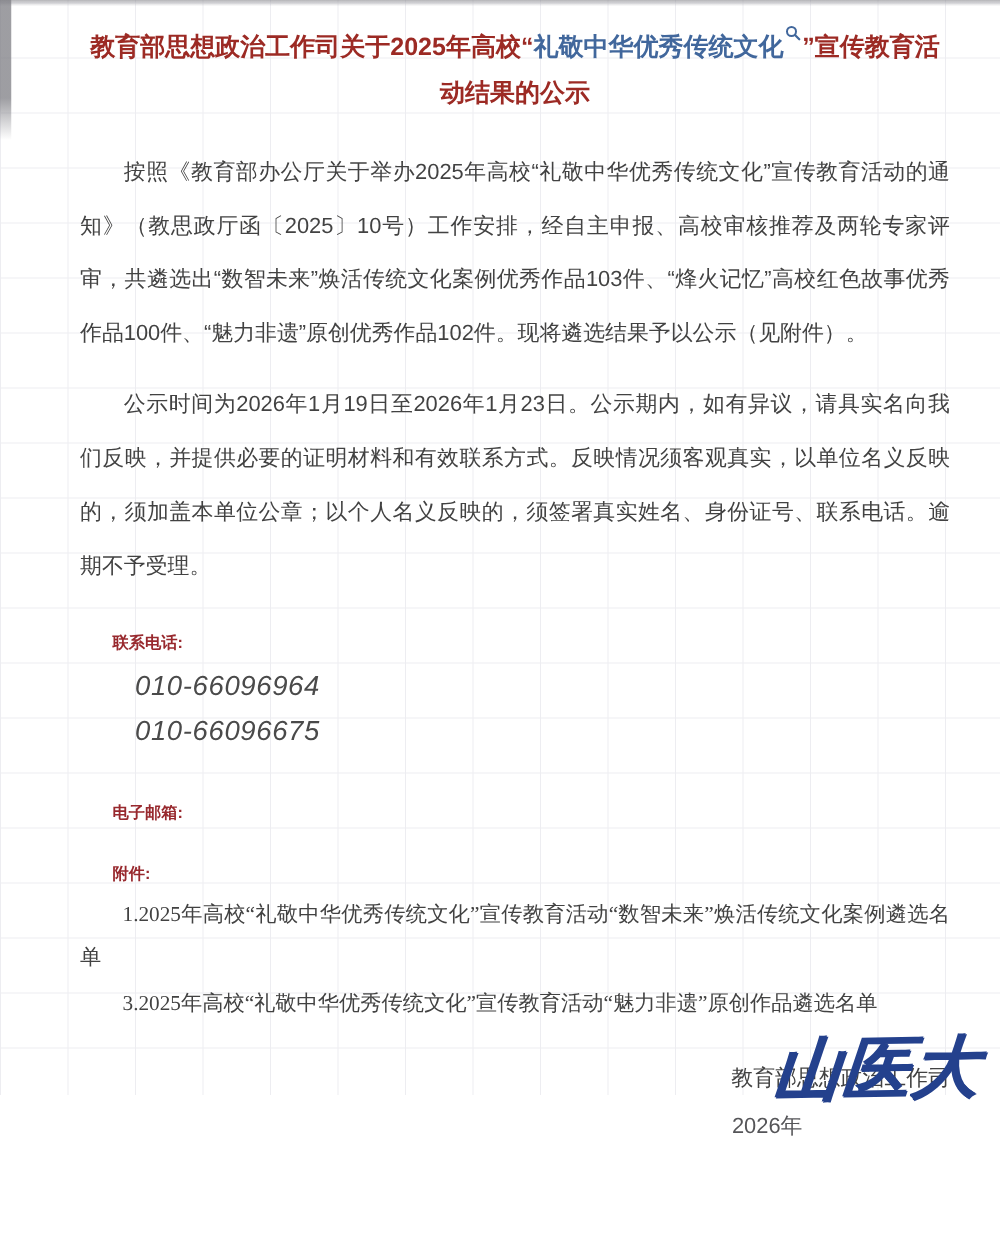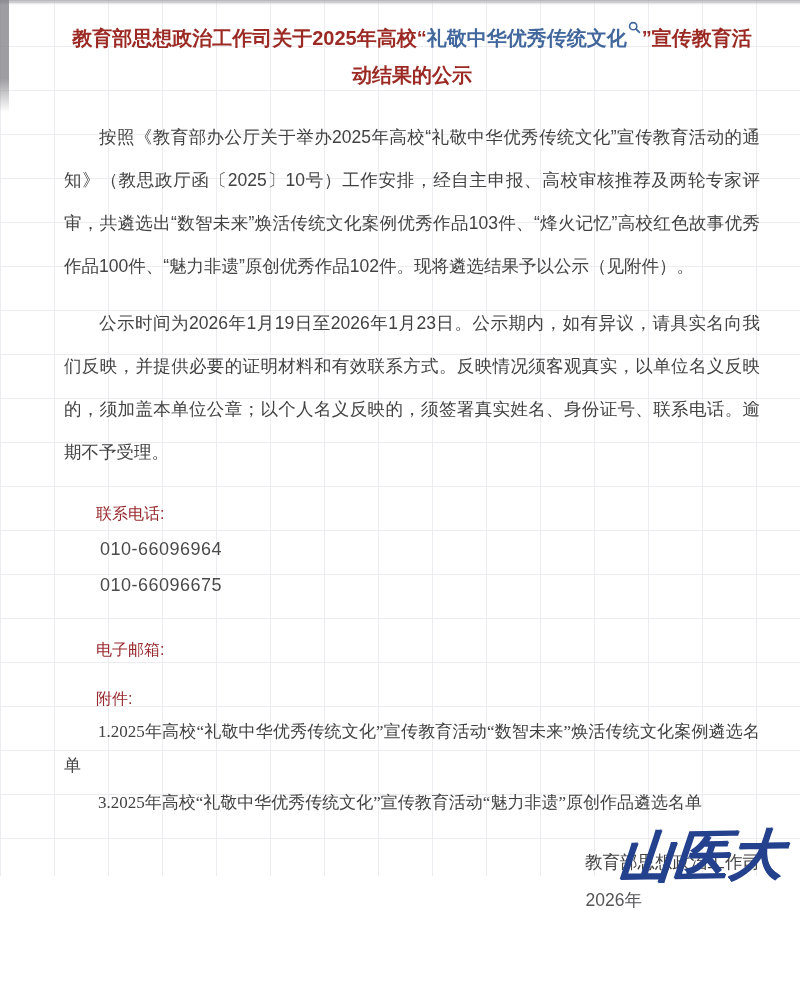--- a/index.html
+++ b/index.html
@@ -61,35 +61,36 @@
     font-size: 17.5px;
     line-height: 43px;
     text-align: justify;
     text-indent: 2em;
     margin: 0;
     color: #424242;
   }
   .para.first { margin-top: 22px; }
   .para.second { margin-top: 14px; }
   .section-label {
-    font-size: 16px;
-    font-weight: normal;
+    font-size: 13px;
+    font-weight: bold;
     color: #98292e;
     margin-left: 2em;
     line-height: 24px;
   }
   .label-phone { margin-top: 28px; }
   .label-email { margin-top: 35px; }
   .label-attach { margin-top: 25px; }
   .phone-line, .email-line {
-    font-size: 18px;
+    font-size: 22px;
     line-height: 36px;
     margin-left: 2em;
     color: #4a4a4a;
     letter-spacing: 0.5px;
+    font-style: italic;
   }
   .phones { margin-top: 5px; }
   .email-line { margin-top: 4px; }
   .attach-list { margin-top: 4px; font-family: Liberation Serif, serif; }
   .attach-item {
     font-size: 17px;
     line-height: 34px;
     text-align: justify;
     text-indent: 2em;
     margin-top: 3px;

